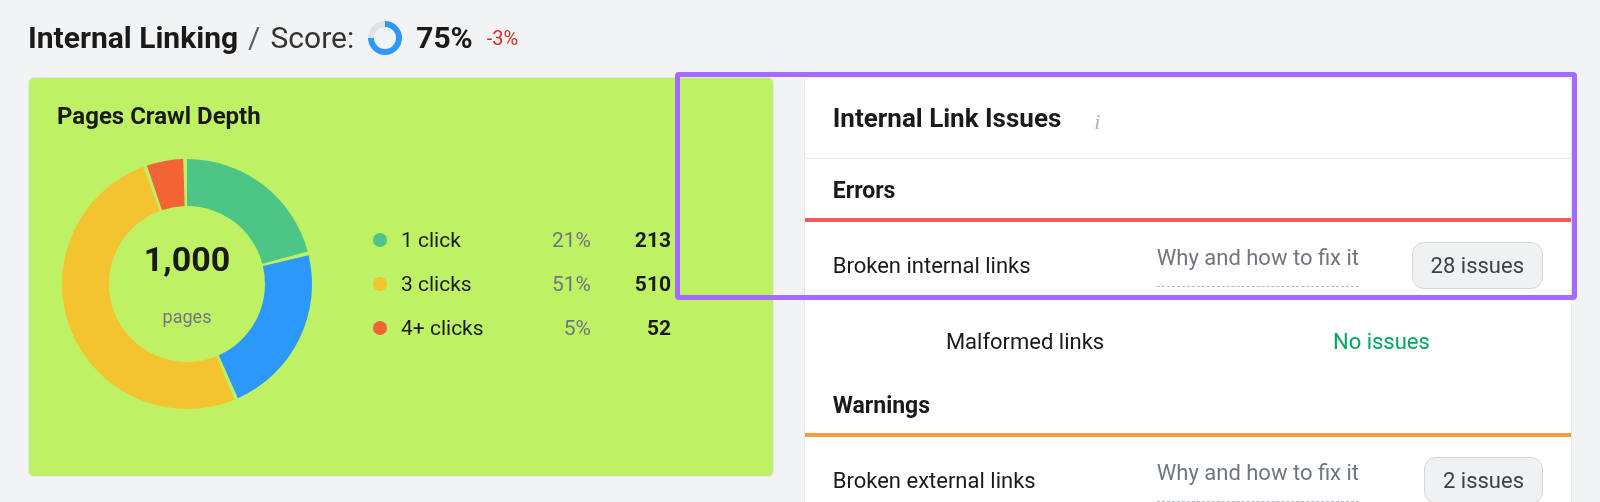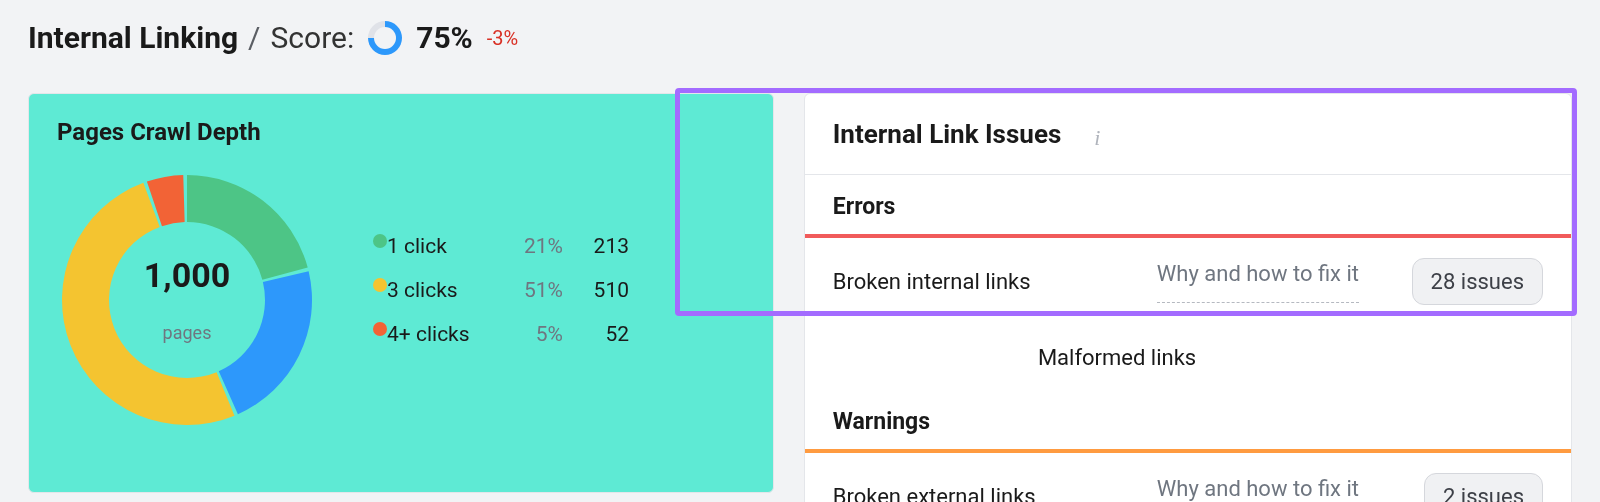--- a/index.html
+++ b/index.html
@@ -30,53 +30,53 @@
     height:502px;
     overflow:hidden;
     padding:20px 28px;
   }
   .header{
     display:flex;
     align-items:center;
     gap:10px;
     font-size:30px;
     font-weight:700;
-    margin-bottom:38px;
+    margin-bottom:22px;
   }
   .header .slash{font-weight:400;color:#5b5e64;}
   .score-label{font-weight:400;color:#333;}
   .score-ring{
     width:34px;height:34px;border-radius:50%;
     background:conic-gradient(var(--score-blue) 0 270deg,#e0e2e8 270deg 360deg);
     position:relative;
     margin:0 4px;
   }
   .score-ring::after{
     content:"";position:absolute;inset:6px;border-radius:50%;background:var(--gray-bg);
   }
   .score-pct{font-weight:700;}
   .score-delta{font-size:20px;font-weight:400;color:var(--red-text);margin-left:4px;}
   .columns{display:flex;gap:30px;align-items:flex-start;}
   .card{
-    background:#5eead4;border:1px solid var(--border);border-radius:6px;
+    background:#bef264;border:1px solid var(--border);border-radius:6px;
   }
   .card.left{width:750px;height:400px;padding:24px 28px;}
   .card-title{font-size:24px;font-weight:700;margin-bottom:24px;}
   .crawl-body{display:flex;align-items:center;gap:56px;}
   .donut-wrap{position:relative;width:260px;height:260px;}
   .donut{transform:rotate(-90deg);}
   .donut-center{position:absolute;inset:0;display:flex;flex-direction:column;align-items:center;justify-content:center;gap:28px;}
   .donut-total{font-size:34px;font-weight:700;line-height:1;}
   .donut-sub{font-size:18px;color:var(--muted);margin-top:2px;}
   .legend{font-size:21px;}
-  .legend-row{display:flex;align-items:flex-start;height:44px;}
+  .legend-row{display:flex;align-items:center;height:44px;gap:14px;}
   .dot{width:14px;height:14px;border-radius:50%;flex:0 0 auto;}
   .legend-label{width:110px;}
   .legend-pct{width:66px;text-align:right;color:var(--muted);}
-  .legend-count{width:66px;text-align:right;font-weight:400;}
+  .legend-count{width:66px;text-align:right;font-weight:700;}
   .right-col{flex:1;position:relative;}
   .issues-card{background:#fff;border:1px solid var(--border);border-radius:6px;overflow:visible;position:relative;}
   .issues-header{display:flex;align-items:flex-end;gap:25px;padding:25px 28px;border-bottom:1px solid var(--border);font-size:26px;font-weight:700;}
   .info-icon{width:22px;height:22px;color:#b0b4bc;display:inline-flex;align-items:center;justify-content:center;font-style:italic;font-family:Georgia,serif;font-size:22px;font-weight:400;}
   .section-title{font-size:23px;font-weight:700;padding:18px 32px 14px 28px;}
   .section-bar{height:4px;}
   .section-bar.err{background:var(--error-red);}
   .section-bar.warn{background:var(--warning-orange);}
   .issue-row{display:flex;align-items:center;padding:20px 28px;gap:24px;justify-content:center;}
   .issue-name{flex:0 0 300px;font-size:22px;}
@@ -150,20 +150,21 @@
       <div class="section-title">Errors</div>
       <div class="section-bar err"></div>
       <div id="errors-list">
           <div class="issue-row">
             <span class="issue-name">Broken internal links</span>
             <span class="issue-hint">Why and how to fix it</span>
             <span class="issue-result"><span class="issue-badge">28 issues</span></span>
           </div>
           <div class="issue-row">
             <span class="issue-name">Malformed links</span>
+            <span class="issue-result"><span class="no-issues">No issues</span></span>
           </div>
         </div>
 
       <div class="section-title">Warnings</div>
       <div class="section-bar warn"></div>
       <div id="warnings-list">
           <div class="issue-row">
             <span class="issue-name">Broken external links</span>
             <span class="issue-hint">Why and how to fix it</span>
             <span class="issue-result"><span class="issue-badge">2 issues</span></span>

